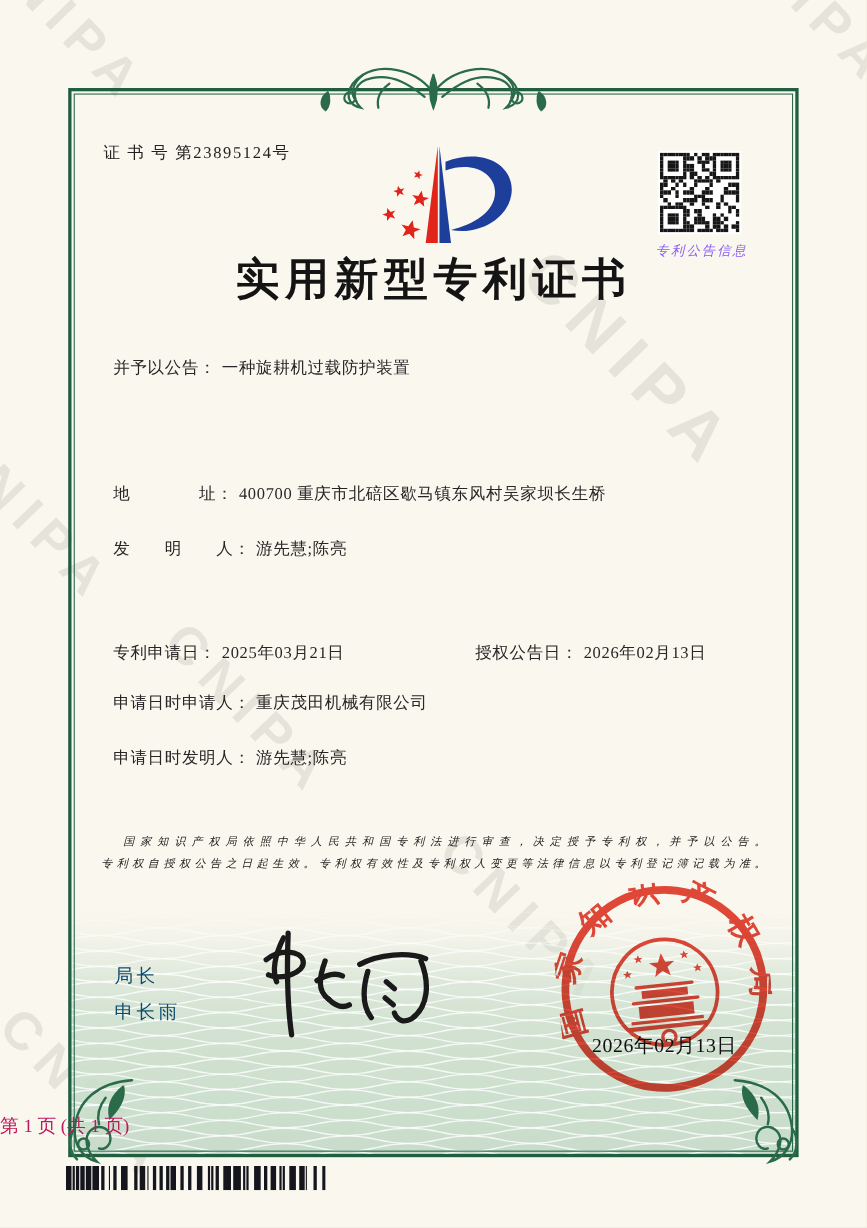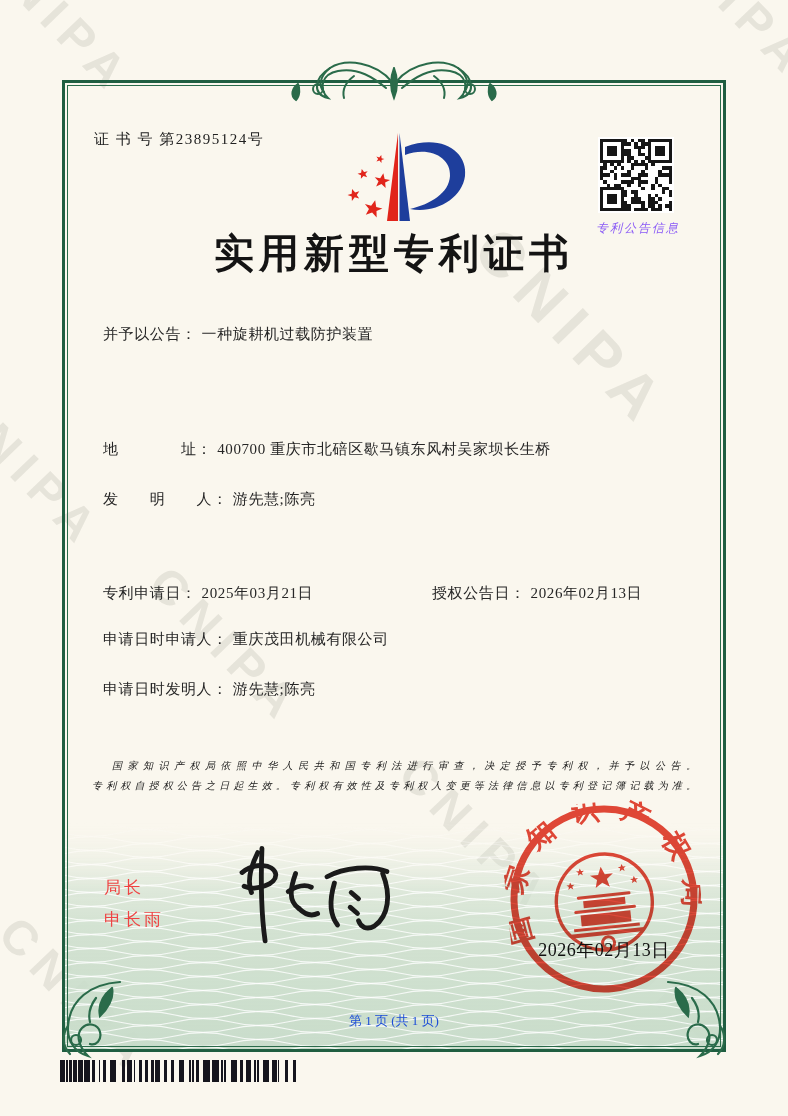--- a/index.html
+++ b/index.html
@@ -37,28 +37,28 @@
   .row{position:absolute;z-index:5;left:103px;font-size:15px;color:#262626;letter-spacing:0.6px;white-space:nowrap;}
   .row.right{left:432px;}
   .row .lab{margin-right:5px;}
   
   .statement{position:absolute;z-index:5;left:92px;top:756px;width:604px;font-size:10px;
              font-style:italic;color:#1d1d1d;line-height:1.95;}
   .statement div{text-align:justify;text-align-last:justify;}
   .statement .ln1{text-indent:2em;}
   
   .signer{position:absolute;z-index:6;left:104px;top:872px;font-family:"Liberation Sans","DejaVu Sans",sans-serif;
-          font-size:17px;color:#ef4444;letter-spacing:3px;line-height:1.9;}
+          font-size:17px;color:#0c4a6e;letter-spacing:3px;line-height:1.9;}
   .signature{position:absolute;z-index:6;left:218px;top:840px;}
   
   .seal{position:absolute;z-index:6;left:507px;top:802px;width:194px;height:194px;
         transform:rotate(-6deg);mix-blend-mode:multiply;opacity:0.93;}
   .seal-date{position:absolute;z-index:7;left:507px;top:938px;width:194px;text-align:center;
              font-size:18px;color:#101010;letter-spacing:0.5px;}
-  .footer{position:absolute;z-index:7;left:0;right:0;top:1012px;text-align:center;font-size:13px;color:#1d4ed8;}
+  .footer{position:absolute;z-index:7;left:0;right:0;top:1012px;font-size:17px;color:#be185d;}
   
   .barcode{position:absolute;z-index:5;left:60px;top:1060px;width:236px;height:22px;display:flex;overflow:hidden;}
   .barcode i{display:block;height:100%;}
   .barcode i.k{background:#15151d;}
 </style>
 </head>
 <body>
 
 <div class="page">
 

